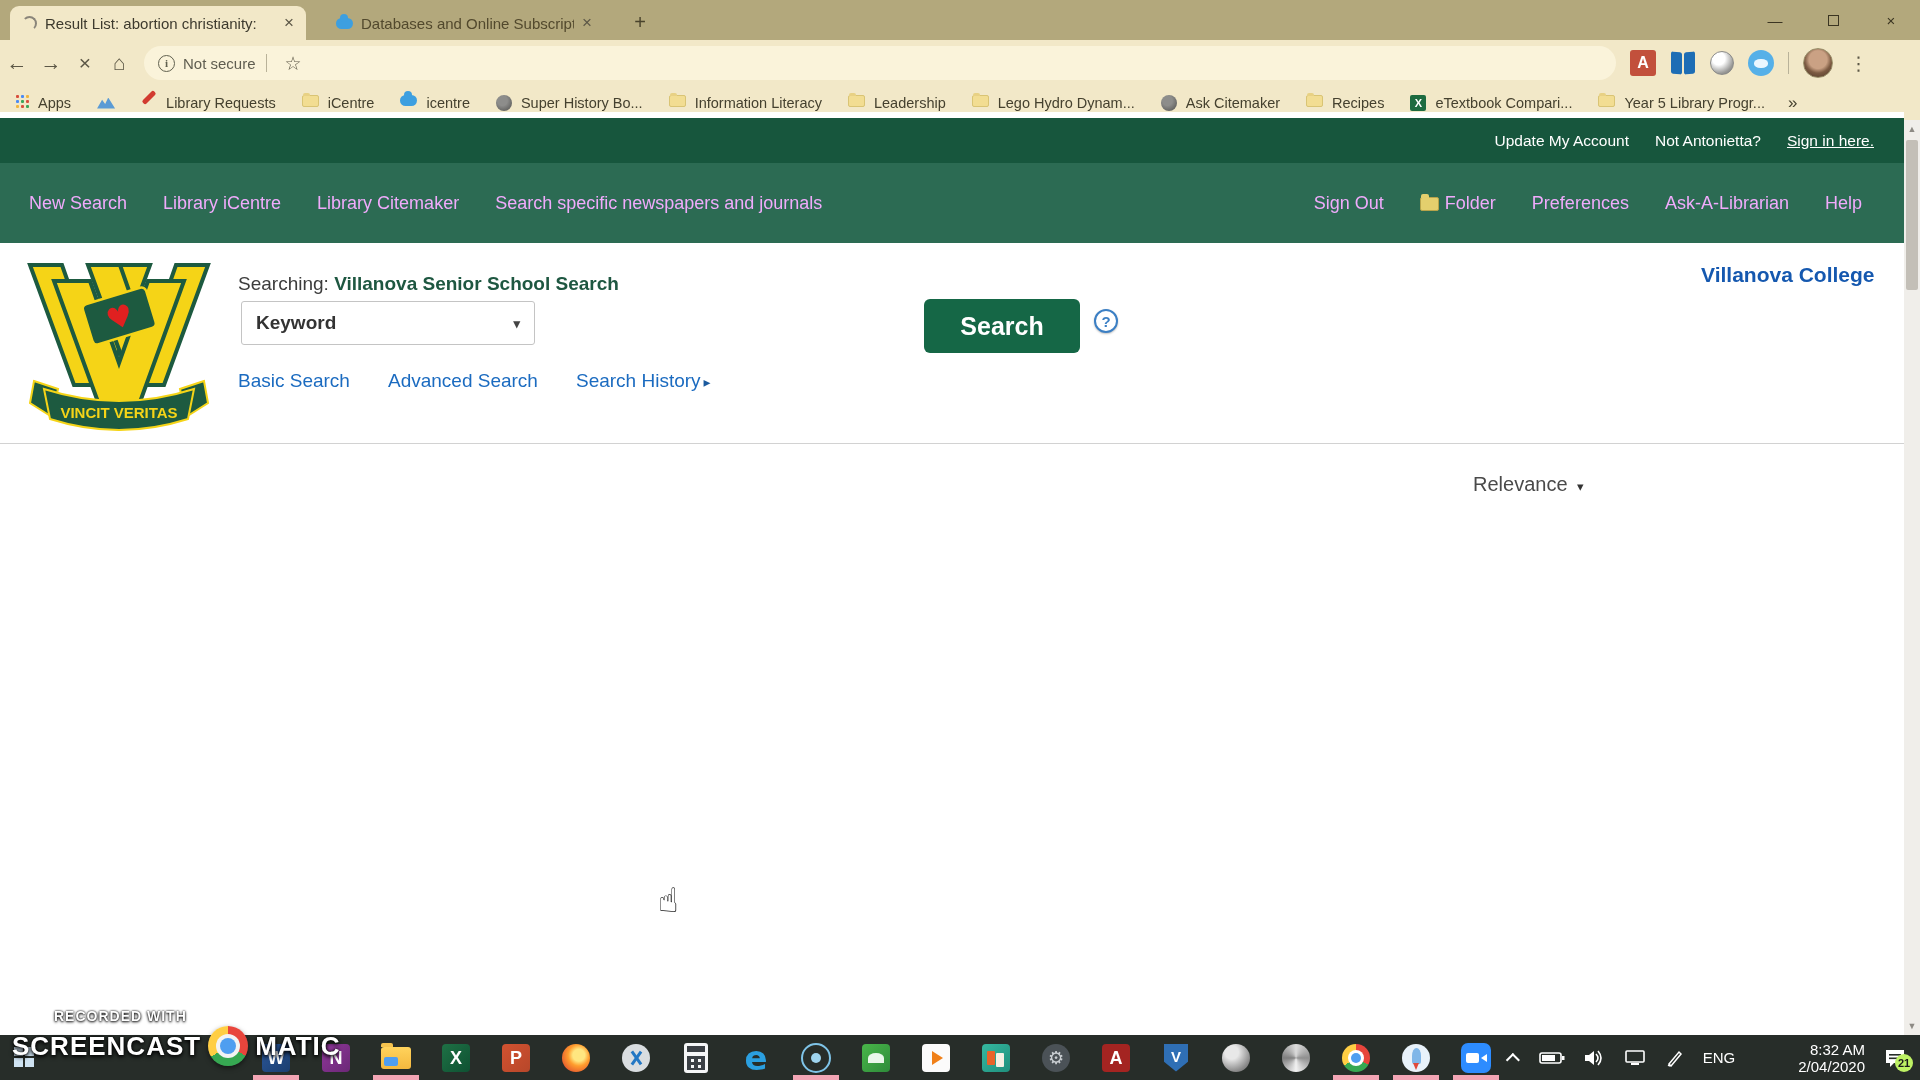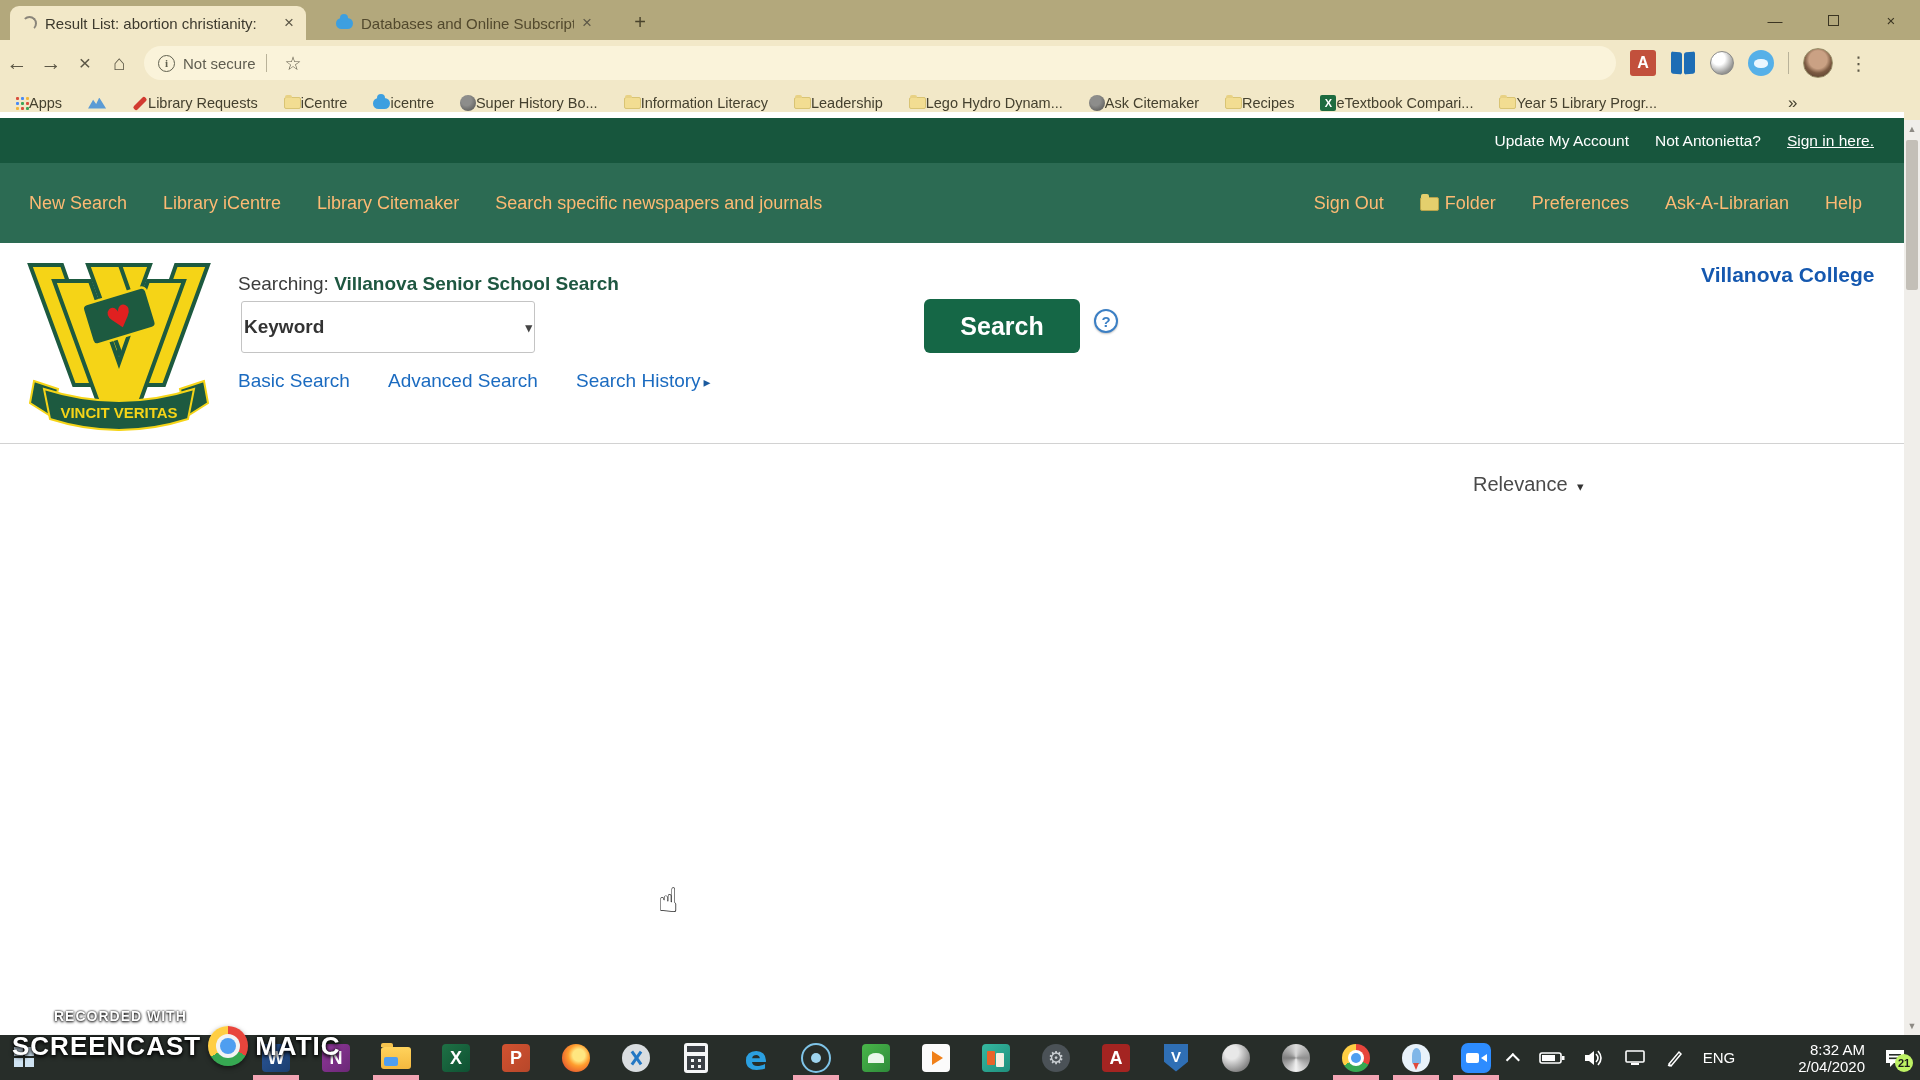--- a/index.html
+++ b/index.html
@@ -37,50 +37,50 @@
   .ext-book::before { left:1px; transform:skewY(6deg); }
   .ext-book::after { right:1px; transform:skewY(-6deg); }
   .ext-sphere { width:24px; height:24px; border-radius:50%; background:radial-gradient(circle at 35% 30%, #ffffff 0 30%, #9a9a98 70%, #6f6f6d 100%); border:1px solid #8b8b89; }
   .ext-smiley { width:26px; height:26px; border-radius:50%; background:#56b0e8; position:relative; }
   .ext-smiley::before { content:""; position:absolute; left:6px; top:9px; width:14px; height:9px; background:#eaf6ff; border-radius:45%; }
   .ext-sep { width:1px; height:22px; background:#b9b299; }
   .avatar { width:30px; height:30px; border-radius:50%; background:radial-gradient(circle at 50% 38%, #caa184 0 40%, #7c5a42 60%, #4a3527 100%); border:1px solid #9a8f6a; }
   .dots { color:#5c5746; font-size:19px; margin:0 16px 0 2px; }
 
   .bookmarks { position:absolute; top:86px; left:0; width:1920px; height:34px; background:#f2e8c8; display:flex; align-items:center; padding-left:16px; gap:26px; font-size:14.5px; color:#45412f; }
-  .bm { display:flex; align-items:center; gap:0; white-space:nowrap; }
+  .bm { display:flex; align-items:flex-start; gap:9px; white-space:nowrap; }
   .bm-folder { width:17px; height:12px; background:#f2dd92; border:1px solid #d9c474; border-radius:2px; position:relative; }
   .bm-folder::before { content:""; position:absolute; top:-3px; left:0; width:7px; height:3px; background:#e8d184; border-radius:2px 2px 0 0; }
   .bm-globe { width:16px; height:16px; border-radius:50%; background:radial-gradient(circle at 40% 35%, #8d8d8b 0 35%, #4c4c4a 100%); }
   .bm-cloud { width:17px; height:11px; background:#3d9fe0; border-radius:6px; position:relative; }
   .bm-cloud::before { content:""; position:absolute; left:4px; top:-4px; width:8px; height:8px; background:#3d9fe0; border-radius:50%; }
   .bm-pen { width:16px; height:5px; background:#d23b30; border-radius:2px; transform:rotate(-45deg); }
   .bm-excel { width:16px; height:16px; background:#1d6b40; border-radius:2px; color:#fff; font-size:11px; font-weight:bold; text-align:center; line-height:16px; }
   .bm-mountain { width:18px; height:11px; background:#5b9bd5; clip-path:polygon(0 100%, 28% 20%, 45% 60%, 62% 0, 100% 100%); }
   .apps-grid { width:13px; height:13px; position:relative; }
   .apps-grid i { position:absolute; width:3px; height:3px; border-radius:1px; background:#4c4c4a; }
   .bm-overflow { position:absolute; left:1788px; font-size:17px; color:#45412f; }
 
   
   .page { position:absolute; top:112px; left:0; width:1904px; height:915px; background:#fff; }
   .acct-bar { position:absolute; top:6px; left:0; width:1904px; height:45px; background:#17563d; display:flex; align-items:center; justify-content:flex-end; gap:26px; padding-right:30px; color:#fff; font-size:15.5px; }
   .acct-bar a { color:#fff; text-decoration:none; }
   .acct-bar .signin { text-decoration:underline; }
-  .greennav { position:absolute; top:51px; left:0; width:1904px; height:80px; background:#2c6b53; display:flex; align-items:center; color:#fdba74; font-size:18px; }
+  .greennav { position:absolute; top:51px; left:0; width:1904px; height:80px; background:#2c6b53; display:flex; align-items:center; color:#f0abfc; font-size:18px; }
   .greennav .left { display:flex; gap:36px; padding-left:29px; }
   .greennav .right { margin-left:auto; display:flex; gap:36px; padding-right:42px; align-items:center; }
   .gn-item { white-space:nowrap; }
   .folder-ico { display:inline-block; width:19px; height:14px; background:#e4cf6d; border:1px solid #b7a34a; border-radius:2px; position:relative; vertical-align:-2px; margin-right:6px; }
   .folder-ico::before { content:""; position:absolute; top:-4px; left:0; width:8px; height:4px; background:#e4cf6d; border-radius:2px 2px 0 0; }
 
   .content { position:absolute; top:131px; left:0; width:1904px; height:784px; background:#fff; }
   .logo { position:absolute; left:24px; top:10px; }
   .search-line { position:absolute; left:238px; top:30px; font-size:19px; color:#3c3c3c; }
   .search-line b { color:#1e5741; }
-  .fieldsel { position:absolute; left:241px; top:58px; width:294px; height:52px; background:#fff; border:1px solid #c4c4c4; border-radius:3px; display:flex; align-items:center; padding:0 2px; font-size:19px; font-weight:bold; color:#333; }
+  .fieldsel { position:absolute; left:241px; top:58px; width:294px; height:44px; background:#fff; border:1px solid #c4c4c4; border-radius:3px; display:flex; align-items:center; padding:0 14px; font-size:19px; font-weight:bold; color:#333; }
   .fieldsel .caret { margin-left:auto; font-size:13px; color:#444; }
   .queryinput { position:absolute; left:542px; top:58px; width:358px; height:50px; background:#efefef; border:1px solid #ababab; border-radius:3px; font-size:26px; color:#333; padding:0 16px; font-family:"Liberation Sans", sans-serif; }
   .searchbtn { position:absolute; left:924px; top:56px; width:156px; height:54px; background:#156746; color:#fff; border:none; border-radius:6px; font-size:25px; font-weight:bold; font-family:"Liberation Sans", sans-serif; }
   .helpq { position:absolute; left:1094px; top:66px; width:24px; height:24px; border-radius:50%; background:#fff; border:2px solid #3b7fc4; color:#3b7fc4; font-weight:bold; font-size:15px; text-align:center; line-height:21px; box-shadow:0 1px 2px rgba(0,0,0,.25); }
   .searchlinks { position:absolute; left:238px; top:127px; display:flex; gap:38px; font-size:19px; }
   .searchlinks a { color:#1b6bc0; text-decoration:none; }
   .sh-caret { color:#1b5a9e; font-size:14px; margin-left:3px; }
   .brand { position:absolute; left:1701px; top:20px; font-size:21px; font-weight:bold; color:#1558af; text-decoration:none; }
   .divider { position:absolute; left:0; top:200px; width:1904px; height:1px; background:#d2d2d2; }
   .relevance { position:absolute; left:1473px; top:230px; font-size:20px; color:#4a4a4a; }

